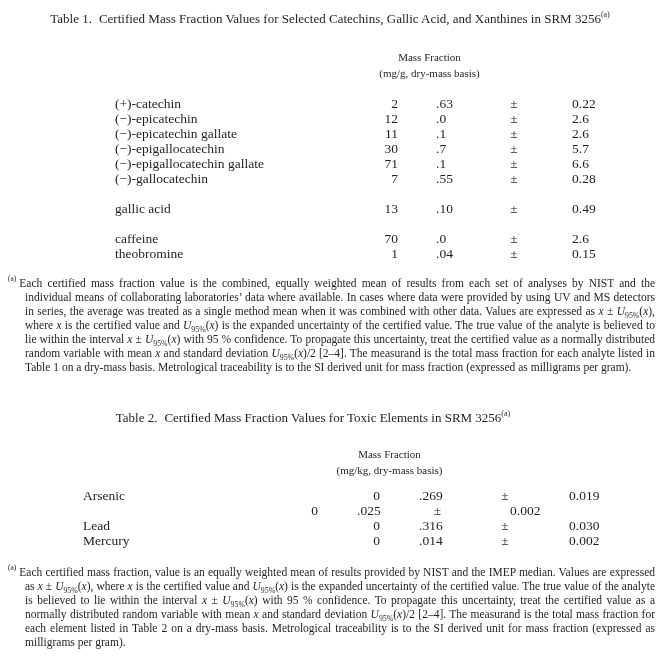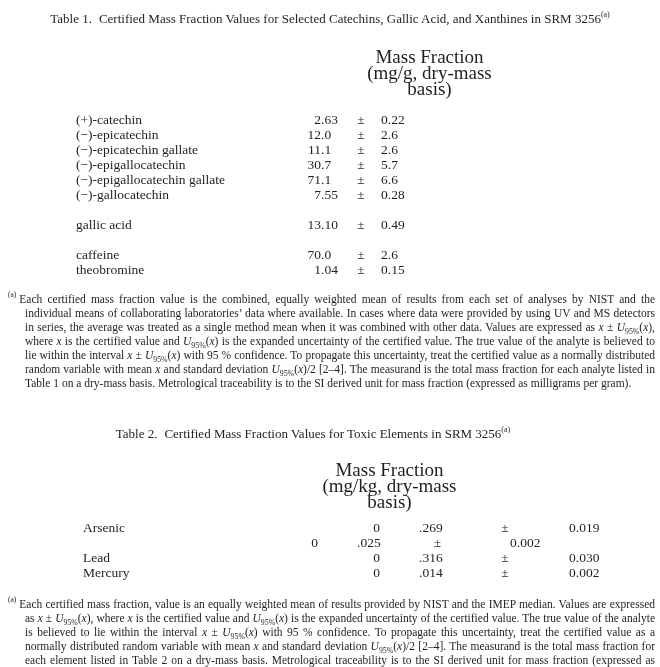--- a/index.html
+++ b/index.html
@@ -13,30 +13,30 @@
     color:#1f1f1f;
     font-family:"Liberation Serif", serif;
   }
   .tbl-title{
     font-size:13px;line-height:14px;text-align:center;white-space:nowrap;
   }
   .tbl-title .gap{display:inline-block;width:7px;}
   .tbl-title sup{font-size:8px;line-height:0;position:relative;top:-1px;}
   .t2-title{padding-right:34px;}
   .col-header{
-    font-size:19px;line-height:16px;text-align:center;
+    font-size:11px;line-height:16px;text-align:center;
   }
   .t1-header{margin-top:23px;margin-left:352px;width:155px;}
   .t2-header{margin-top:21px;margin-left:312px;width:155px;}
   .tbl{font-size:13.5px;}
   .t1-body{margin-top:15px;}
   .t2-body{margin-top:10px;}
   .grp + .grp{margin-top:15px;}
   .row{display:grid;line-height:15px;}
-  .t1-body .row{margin-left:76px;grid-template-columns:222px 23px 30px 20px 70px;}
+  .t1-body .row{margin-left:115px;grid-template-columns:222px 23px 30px 20px 70px;gap:38px;}
   .t2-body .row{margin-left:83px;grid-template-columns:235px 23px 37px 20px 70px;gap:39px;}
   .c{white-space:nowrap;}
   .vint{text-align:right;}
   .vfrac{text-align:left;}
   .pm{text-align:center;}
   .t1-body .unc{padding-left:10px;}
   .t2-body .unc{padding-left:15px;}
   .footnote{
     font-size:11.5px;line-height:14px;text-align:justify;
     margin-left:8px;margin-right:5px;

